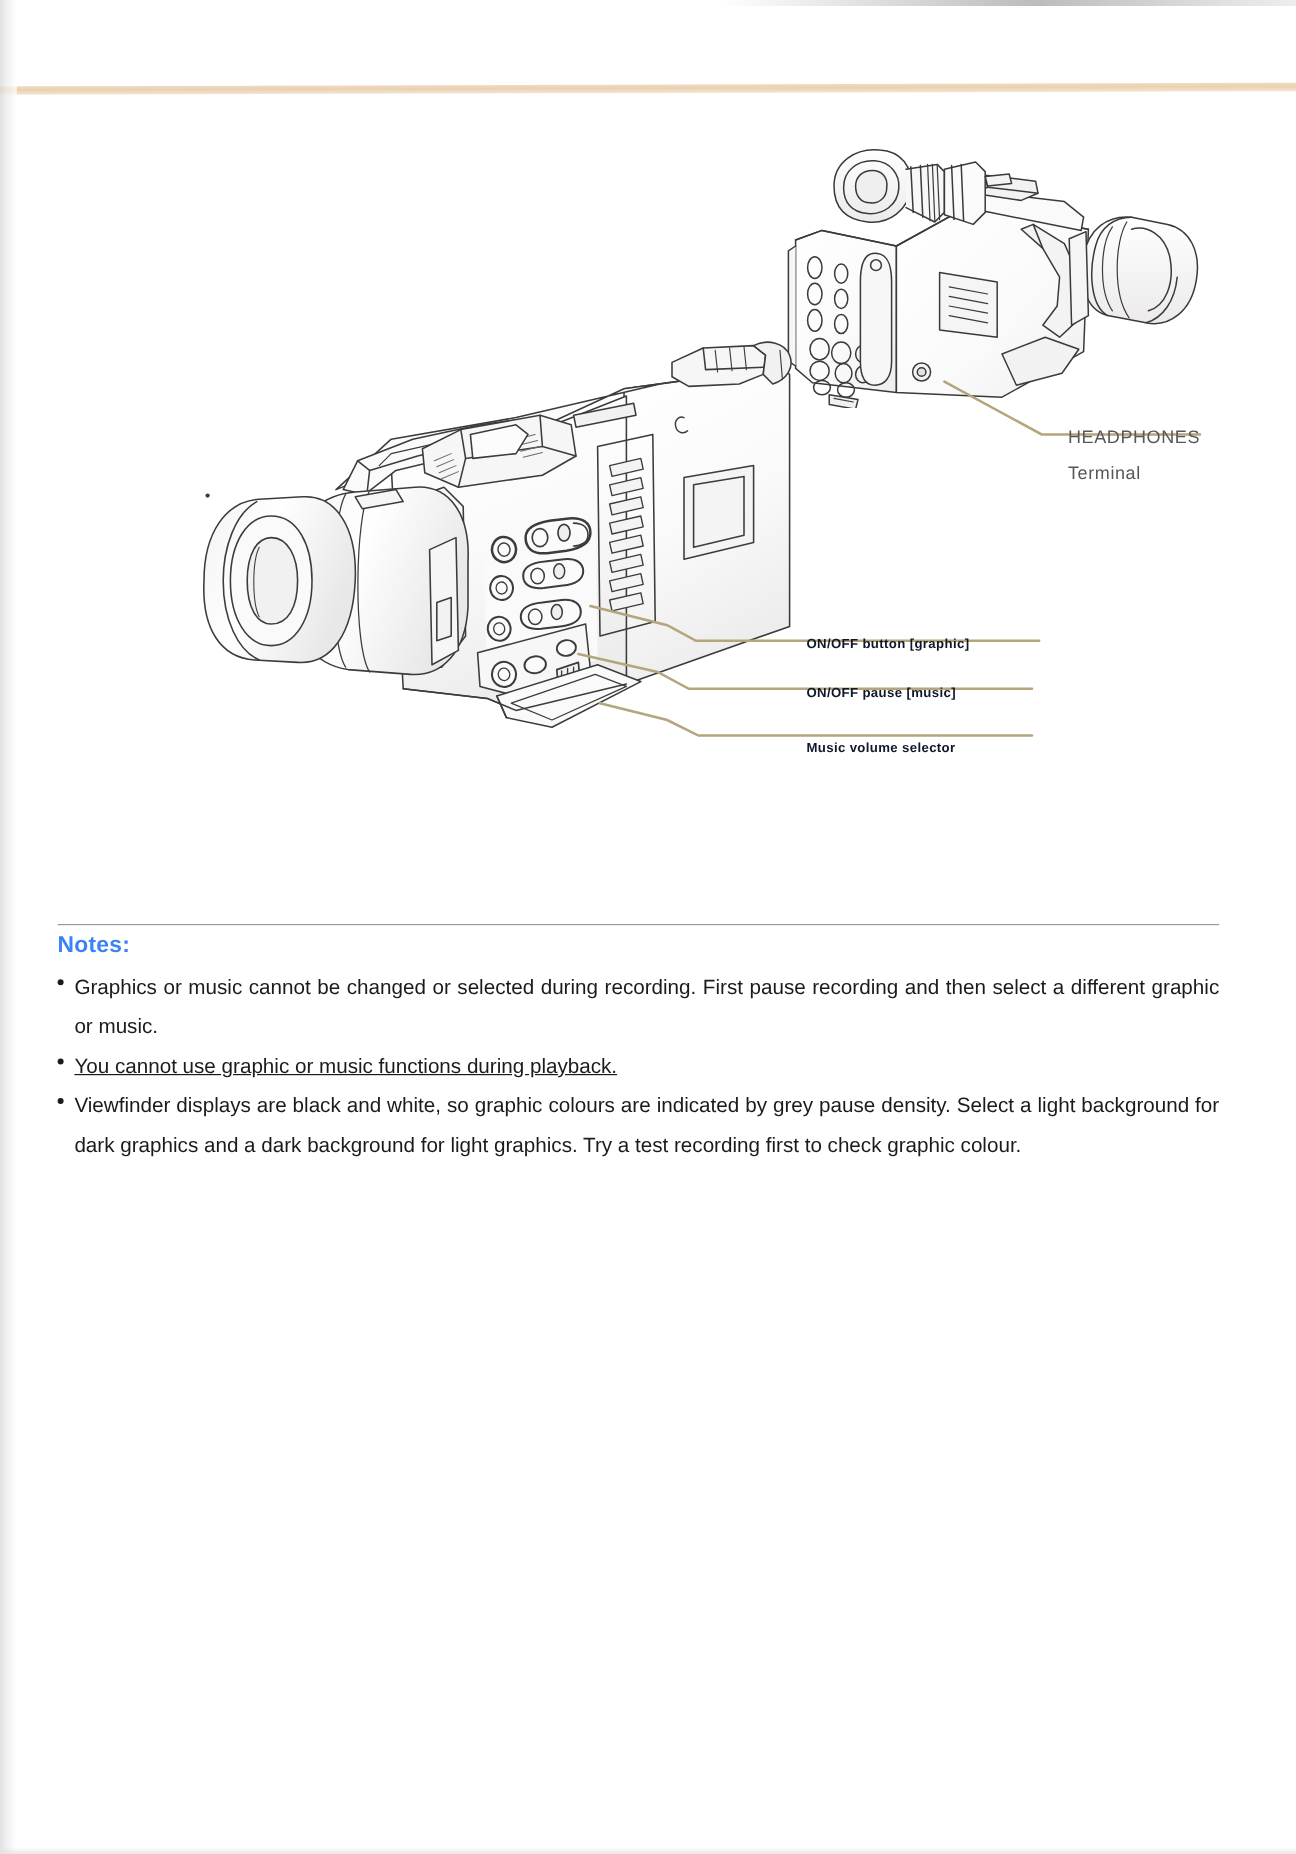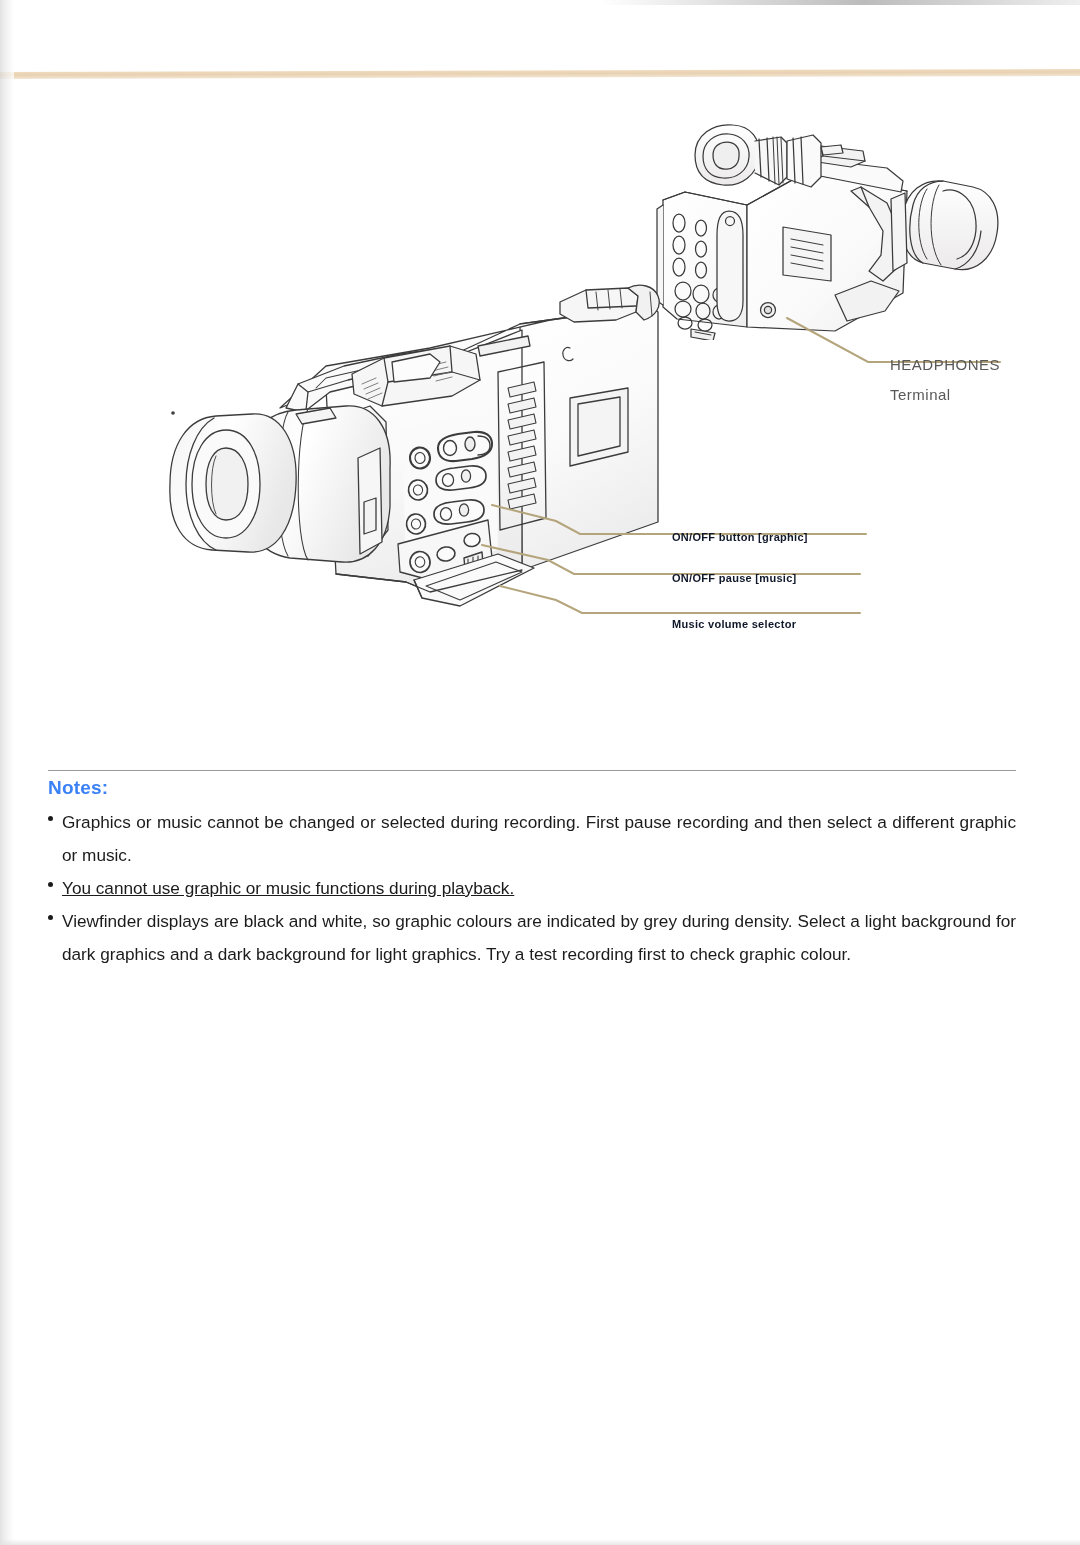--- a/index.html
+++ b/index.html
@@ -421,17 +421,17 @@
 
   <div class="callout-label" id="cl-volume">Music volume selector</div>
 
   <div id="notes-rule"></div>
 
   <div id="notes-heading">Notes:</div>
 
   <ul id="notes-list">
     <li>Graphics or music cannot be changed or selected during recording. First pause recording and then select a different graphic or music.</li>
     <li class="no-justify">You cannot use graphic or music functions during playback.</li>
-    <li>Viewfinder displays are black and white, so graphic colours are indicated by grey during density. Select a light background for dark graphics and a dark background for light graphics. Try a test recording first to check graphic colour.</li>
+    <li>Viewfinder displays are black and white, so graphic colours are indicated by grey pause density. Select a light background for dark graphics and a dark background for light graphics. Try a test recording first to check graphic colour.</li>
   </ul>
 
 
 </div>
 
 </body></html>

